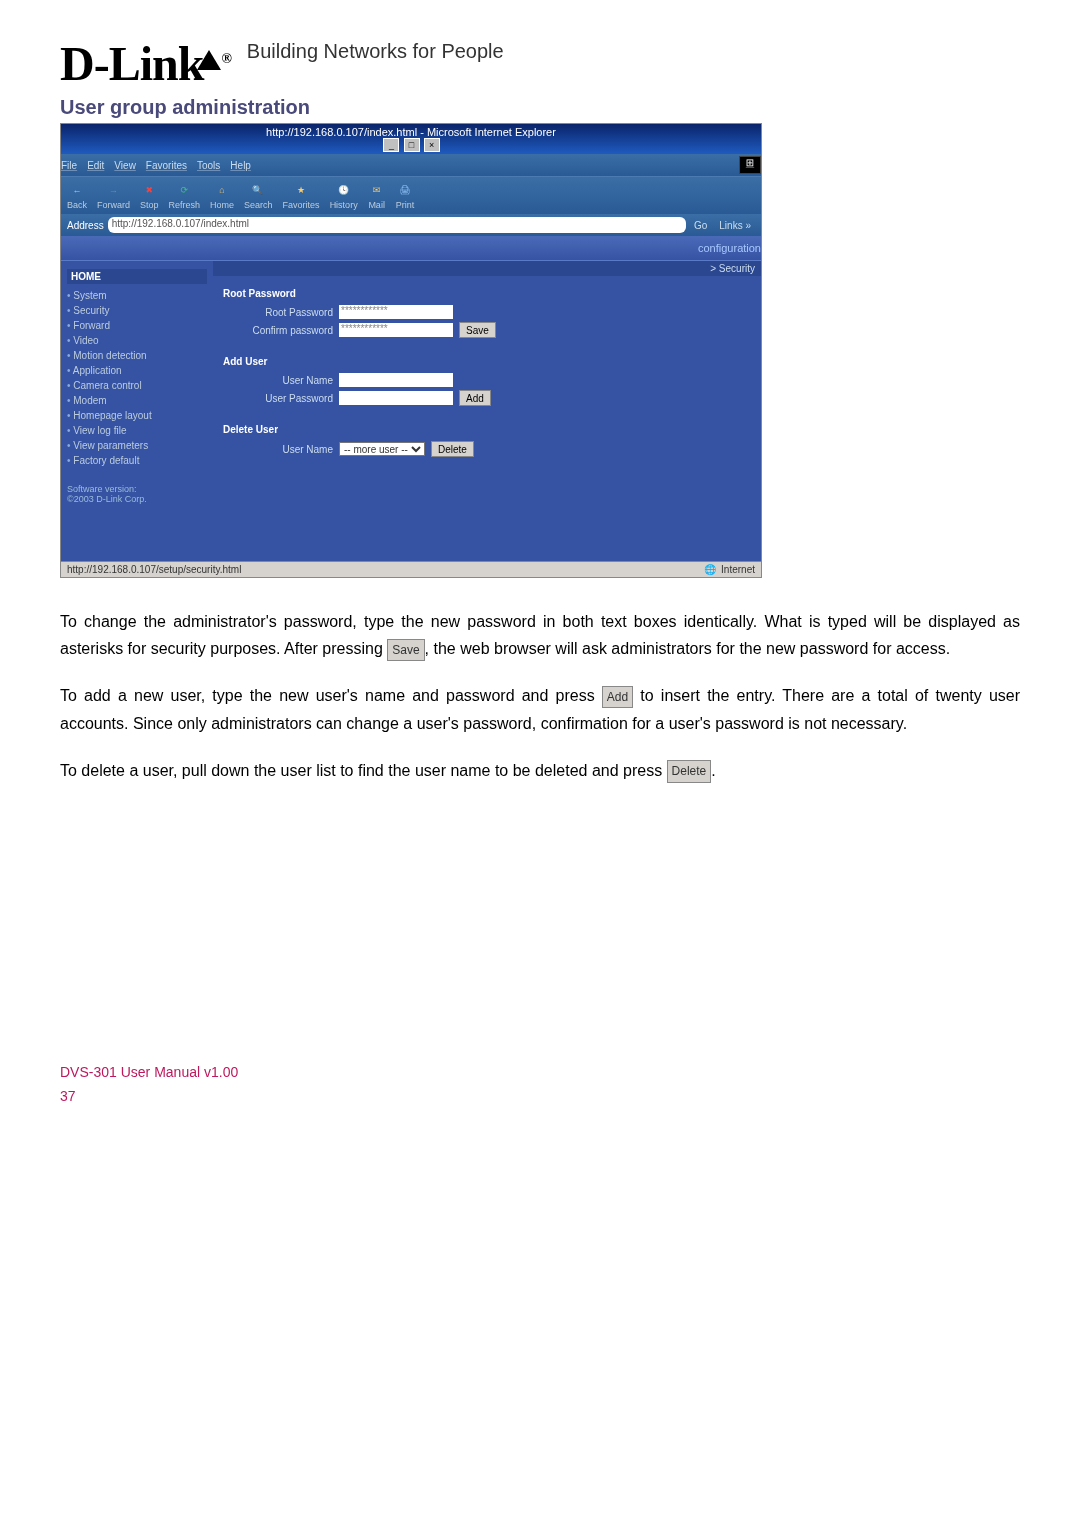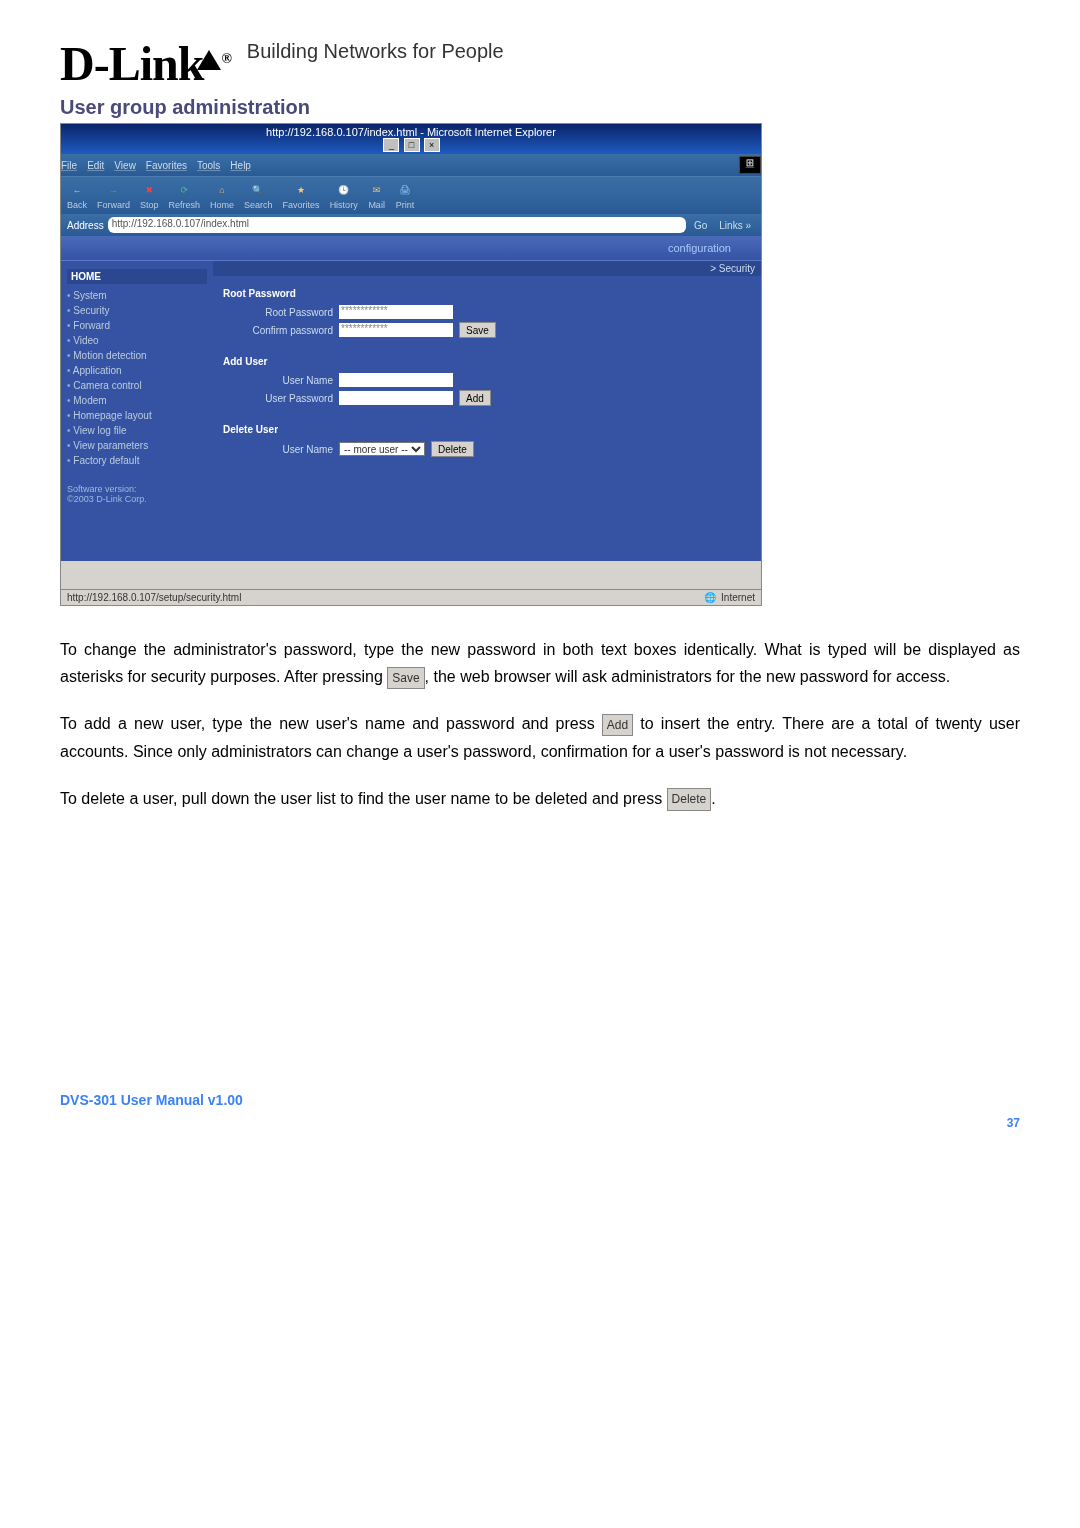--- a/index.html
+++ b/index.html
@@ -127,21 +127,20 @@
   .addr-links { color:#cde; padding: 0 4px;}
   .content {
     display: flex;
     background: #3653a3;
     min-height: 300px;
   }
   .tabstrip {
     height: 24px;
     background: linear-gradient(#4a6ab8,#3653a3);
     text-align: right;
-    padding-right: 30px;
     color: #a8c8ff;
     font-size: 11px;
     line-height: 24px;
     border-bottom: 1px solid #5a7ac8;
   }
   .side {
     width: 140px;
     padding: 8px 6px;
     color: #bcd;
     font-size: 10px;
@@ -171,21 +170,20 @@
   .fbtn { background:#d6d3ce; color:#000; border:1px solid #888; padding:0 6px; font-size:10px; height:16px;}
   .fsel { background:#fff; color:#333; height:14px; font-size:10px;}
   .statusbar {
     background:#d6d3ce;
     color:#333;
     font-size:10px;
     display:flex;
     justify-content:space-between;
     padding:2px 6px;
     border-top:1px solid #888;
-    margin-top:28px;
   }
   .statusbar .right { display:flex; align-items:center; gap:4px;}
   .zone-ico { color:#1a7a1a;}
   
   .bodytext {
     margin-top: 30px;
     font-size: 16px;
     line-height: 1.7;
     color: #000;
     text-align: justify;
@@ -196,24 +194,23 @@
     background:#d6d3ce;
     border:1px solid #888;
     font-size:12px;
     padding:0 4px;
     color:#333;
     vertical-align: middle;
   }
   .footer {
     margin-top: 280px;
     font-size: 14px;
-    color:#3b82f6;
-    font-weight:bold;
-  }
-  .pagenum { text-align:right; font-size:12px; margin-top: 8px;}
+    color:#be185d;
+  }
+  .pagenum { text-align:left; font-size:14px; margin-top: 8px;}
 </style>
 </head>
 <body>
 
 <div class="logo-row">
   <span class="logo">
     <span>D-Link</span><span class="logo-arrow"></span><span class="logo-reg">®</span>
   </span>
   <span class="tagline">Building Networks for People</span>
 </div>

